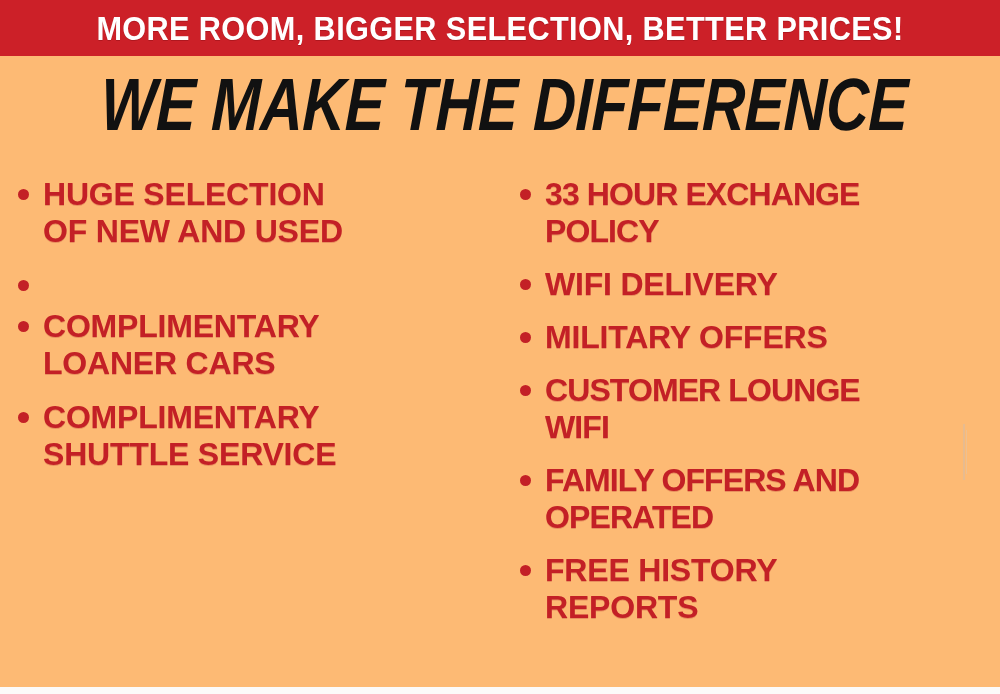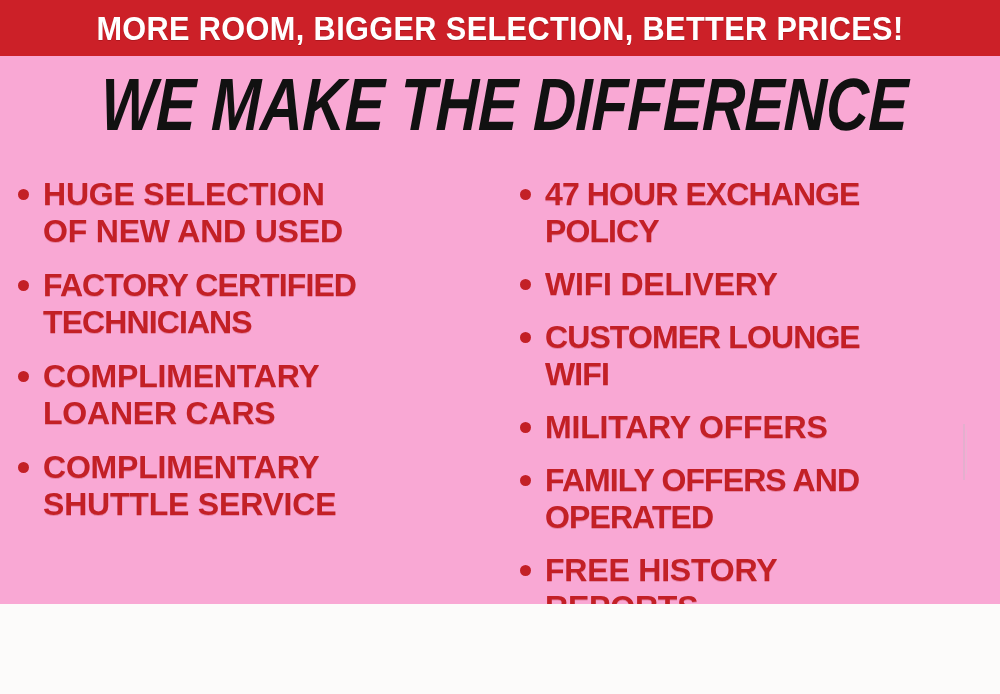--- a/index.html
+++ b/index.html
@@ -11,22 +11,22 @@
     height: 694px;
     background: #fcfbfa;
     font-family: "Liberation Sans", sans-serif;
     overflow: hidden;
     position: relative;
   }
 
   #poster {
     position: relative;
     width: 1000px;
-    height: 604px;
-    background: #f9a8d4;
+    height: 687px;
+    background: #fdba74;
     overflow: hidden;
   }
 
   
   .banner {
     position: absolute;
     left: 0;
     top: 0;
     width: 1000px;
     height: 56px;
@@ -153,64 +153,62 @@
 
       <div class="bullet-item">
         <span class="dot"></span>
         <span class="bullet-label">HUGE SELECTION
 OF NEW AND USED</span>
       </div>
 
 
       <div class="bullet-item">
         <span class="dot"></span>
-        <span class="bullet-label tight">FACTORY CERTIFIED
-TECHNICIANS</span>
       </div>
 
       <div class="bullet-item">
         <span class="dot"></span>
         <span class="bullet-label">COMPLIMENTARY
 LOANER CARS</span>
       </div>
 
       <div class="bullet-item">
         <span class="dot"></span>
         <span class="bullet-label">COMPLIMENTARY
 SHUTTLE SERVICE</span>
       </div>
 
     </div>
 
     <div class="col col-right">
 
       <div class="bullet-item">
         <span class="dot"></span>
-        <span class="bullet-label tight">47 HOUR EXCHANGE
+        <span class="bullet-label tight">33 HOUR EXCHANGE
 POLICY</span>
       </div>
 
       <div class="bullet-item">
         <span class="dot"></span>
         <span class="bullet-label">WIFI DELIVERY</span>
+      </div>
+
+      <div class="bullet-item">
+        <span class="dot"></span>
+        <span class="bullet-label">MILITARY OFFERS</span>
       </div>
 
       <div class="bullet-item">
         <span class="dot"></span>
         <span class="bullet-label tight">CUSTOMER LOUNGE
 WIFI</span>
       </div>
 
       <div class="bullet-item">
         <span class="dot"></span>
-        <span class="bullet-label">MILITARY OFFERS</span>
-      </div>
-
-      <div class="bullet-item">
-        <span class="dot"></span>
         <span class="bullet-label tight">FAMILY OFFERS AND
 OPERATED</span>
       </div>
 
       <div class="bullet-item">
         <span class="dot"></span>
         <span class="bullet-label">FREE HISTORY
 REPORTS</span>
       </div>
 

